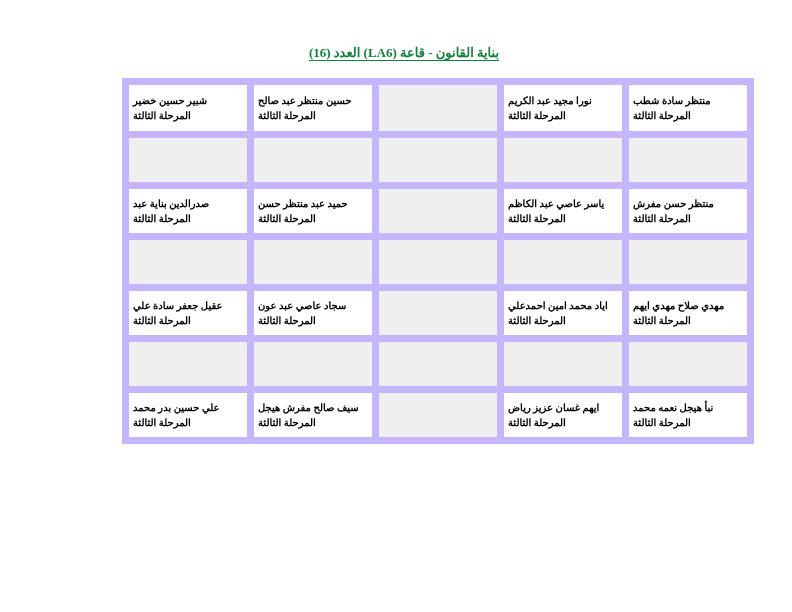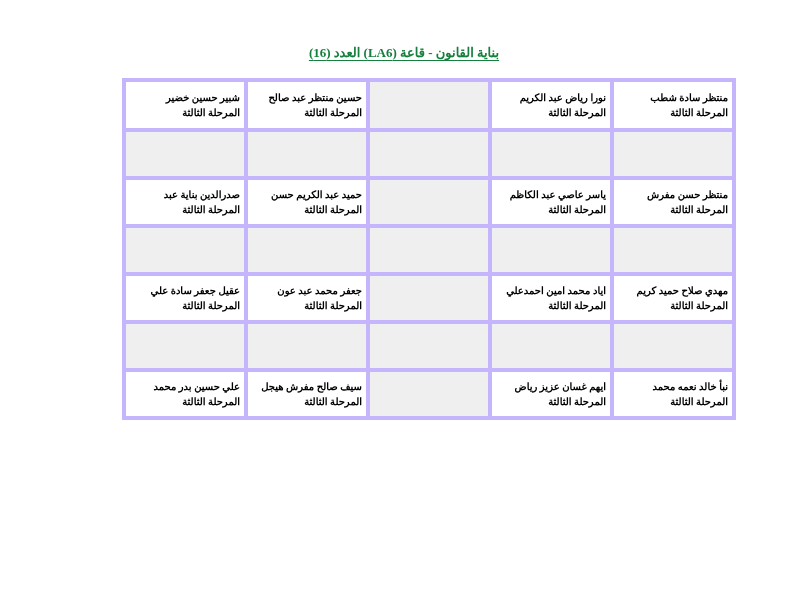--- a/index.html
+++ b/index.html
@@ -33,24 +33,24 @@
   table.seating-table {
     position: absolute;
     left: 122px;
     top: 78px;
     width: 550px;
     border-collapse: collapse;
     table-layout: fixed;
     direction: rtl;
   }
   table.seating-table td {
-    border: 4px solid #c4b5fd;
+    border: 7px solid #c4b5fd;
     width: 110px;
     height: 40px;
-    text-align: right;
+    text-align: left;
     vertical-align: middle;
     padding: 2px 4px;
     background: #ffffff;
   }
   table.seating-table tr:first-child td {
     height: 42px;
   }
   table.seating-table td.empty {
     background: #efefef;
   }
@@ -69,21 +69,21 @@
   <div class="doc-title">بناية القانون - قاعة (LA6) العدد (16)</div>
 
   <table class="seating-table" dir="rtl">
     <tbody>
         <tr>
           <td>
             <div class="student-name">منتظر سادة شطب</div>
             <div class="student-stage">المرحلة الثالثة</div>
           </td>
           <td>
-            <div class="student-name">نورا رياض عبد الكريم</div>
+            <div class="student-name">نورا مجيد عبد الكريم</div>
             <div class="student-stage">المرحلة الثالثة</div>
           </td>
           <td class="empty"></td>
           <td>
             <div class="student-name">حسين منتظر عبد صالح</div>
             <div class="student-stage">المرحلة الثالثة</div>
           </td>
           <td>
             <div class="student-name">شبير حسين خضير</div>
             <div class="student-stage">المرحلة الثالثة</div>
@@ -100,64 +100,64 @@
           <td>
             <div class="student-name">منتظر حسن مفرش</div>
             <div class="student-stage">المرحلة الثالثة</div>
           </td>
           <td>
             <div class="student-name">ياسر عاصي عبد الكاظم</div>
             <div class="student-stage">المرحلة الثالثة</div>
           </td>
           <td class="empty"></td>
           <td>
-            <div class="student-name">حميد عبد الكريم حسن</div>
+            <div class="student-name">حميد عبد منتظر حسن</div>
             <div class="student-stage">المرحلة الثالثة</div>
           </td>
           <td>
             <div class="student-name">صدرالدين بناية عبد</div>
             <div class="student-stage">المرحلة الثالثة</div>
           </td>
         </tr>
         <tr>
           <td class="empty"></td>
           <td class="empty"></td>
           <td class="empty"></td>
           <td class="empty"></td>
           <td class="empty"></td>
         </tr>
         <tr>
           <td>
-            <div class="student-name">مهدي صلاح حميد كريم</div>
+            <div class="student-name">مهدي صلاح مهدي ايهم</div>
             <div class="student-stage">المرحلة الثالثة</div>
           </td>
           <td>
             <div class="student-name">اياد محمد امين احمدعلي</div>
             <div class="student-stage">المرحلة الثالثة</div>
           </td>
           <td class="empty"></td>
           <td>
-            <div class="student-name">جعفر محمد عبد عون</div>
+            <div class="student-name">سجاد عاصي عبد عون</div>
             <div class="student-stage">المرحلة الثالثة</div>
           </td>
           <td>
             <div class="student-name">عقيل جعفر سادة علي</div>
             <div class="student-stage">المرحلة الثالثة</div>
           </td>
         </tr>
         <tr>
           <td class="empty"></td>
           <td class="empty"></td>
           <td class="empty"></td>
           <td class="empty"></td>
           <td class="empty"></td>
         </tr>
         <tr>
           <td>
-            <div class="student-name">نبأ خالد نعمه محمد</div>
+            <div class="student-name">نبأ هيجل نعمه محمد</div>
             <div class="student-stage">المرحلة الثالثة</div>
           </td>
           <td>
             <div class="student-name">ايهم غسان عزيز رياض</div>
             <div class="student-stage">المرحلة الثالثة</div>
           </td>
           <td class="empty"></td>
           <td>
             <div class="student-name">سيف صالح مفرش هيجل</div>
             <div class="student-stage">المرحلة الثالثة</div>

